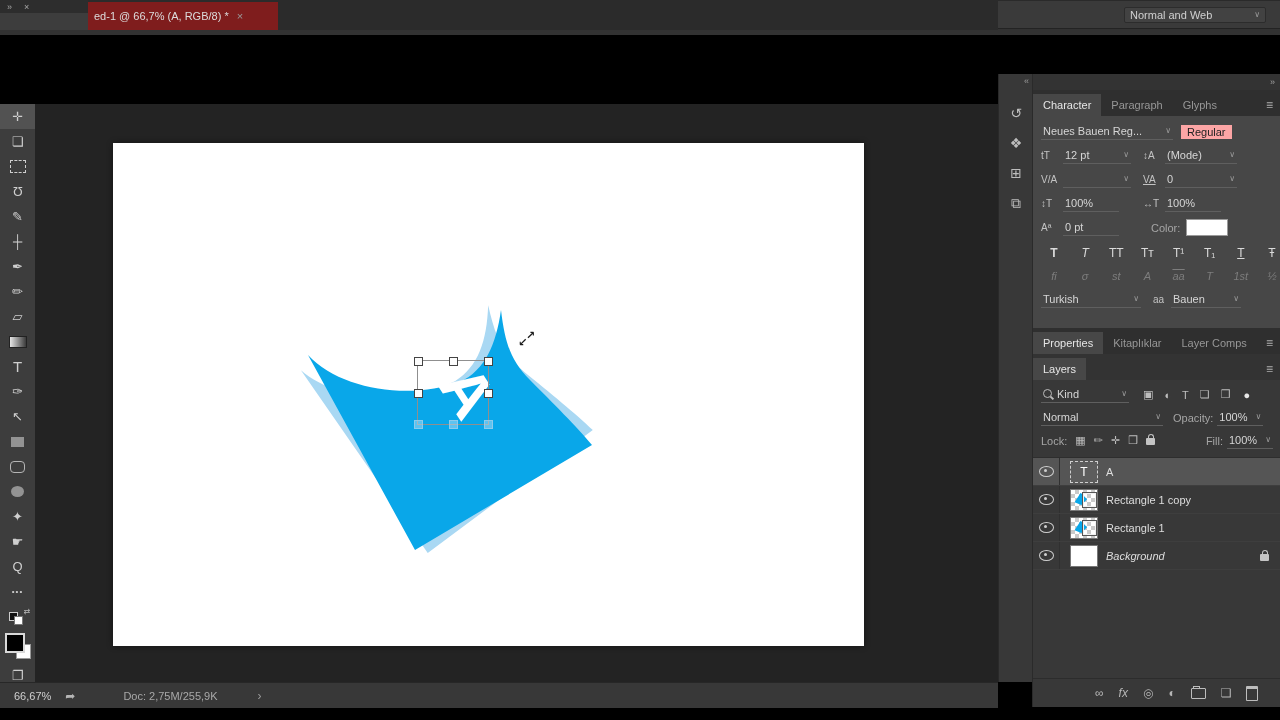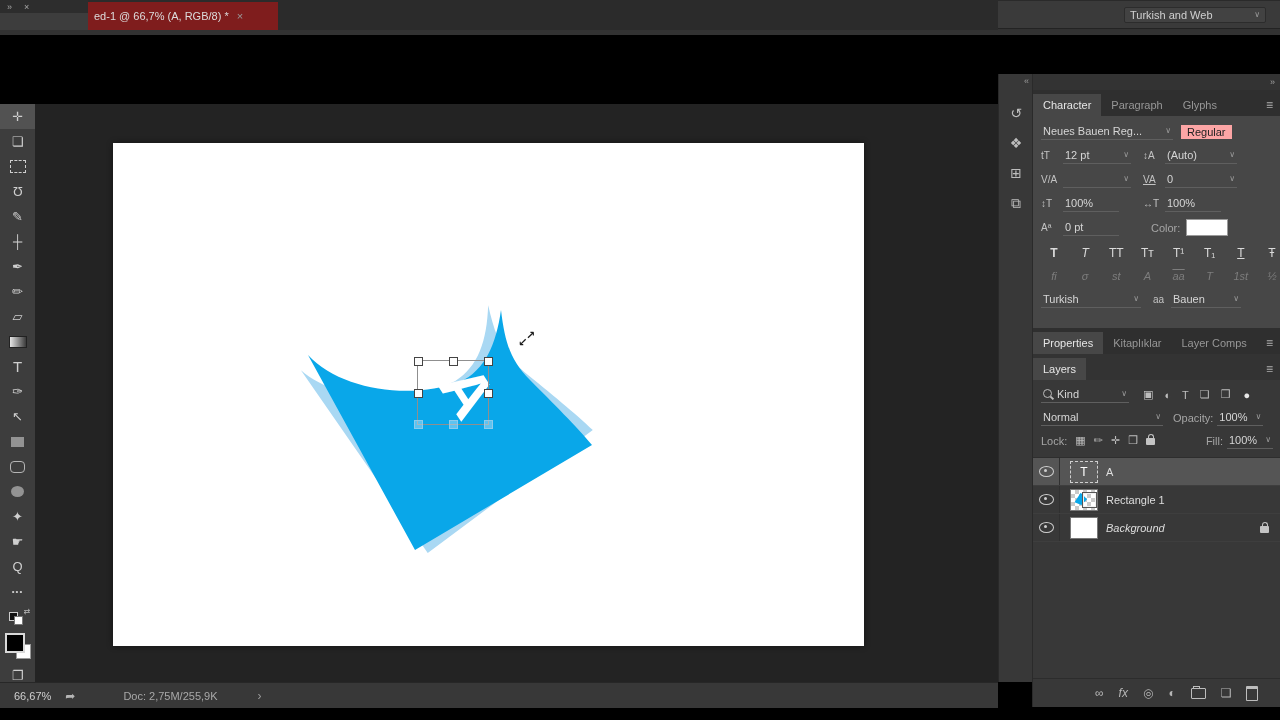--- a/index.html
+++ b/index.html
@@ -189,21 +189,21 @@
     <span class="oicon">╬</span>
     <span class="oicon">╡</span>
     <span class="oicon" style="margin-left:20px;">▥</span>
     <span class="dim" style="margin-left:26px;">3D Mode:</span>
     <span class="oicon dim" style="margin-left:12px;">◠</span>
     <span class="oicon dim">◎</span>
     <span class="oicon dim">✛</span>
     <span class="oicon dim">↔</span>
     <span class="oicon dim">✇</span>
     <span class="select" style="width:130px;margin-left:auto;margin-right:14px;">
-      <span>Turkish and Web</span>
+      <span>Normal and Web</span>
       <span class="chev">∨</span>
     </span>
   </div>
 
   <div class="abs tabrow">
     <div class="minipanel">
       <div class="mhead">
         <span style="margin-left:7px;">»</span>
         <span style="margin-left:12px;">×</span>
       </div>
@@ -359,21 +359,21 @@
         <span class="stylefld">Regular</span>
       </div>
       <div class="crow">
         <span class="cicn">tT</span>
         <span class="fld" style="width:64px;">
           <span>12 pt</span>
           <span class="chev">∨</span>
         </span>
         <span class="cicn" style="margin-left:12px;">↕A</span>
         <span class="fld" style="width:68px;">
-          <span>(Auto)</span>
+          <span>(Mode)</span>
           <span class="chev">∨</span>
         </span>
       </div>
       <div class="crow">
         <span class="cicn">V/A</span>
         <span class="fld" style="width:64px;">
           <span></span>
           <span class="chev">∨</span>
         </span>
         <span class="cicn un" style="margin-left:12px;">VA</span>
@@ -495,20 +495,30 @@
           <span class="lname">A</span>
         </div>
         <div class="layerrow">
           <span class="eyecell">
               <span class="eye"></span>
             </span>
           <span class="thumb checker">
               <span class="blueshape"></span>
               <span class="vbadge"></span>
             </span>
+          <span class="lname">Rectangle 1 copy</span>
+        </div>
+        <div class="layerrow">
+          <span class="eyecell">
+              <span class="eye"></span>
+            </span>
+          <span class="thumb checker">
+              <span class="blueshape"></span>
+              <span class="vbadge"></span>
+            </span>
           <span class="lname">Rectangle 1</span>
         </div>
         <div class="layerrow">
           <span class="eyecell">
               <span class="eye"></span>
             </span>
           <span class="thumb white"></span>
           <span class="lname" style="font-style:italic;">Background</span>
           <span class="icon-lock" style="margin-left:auto;margin-right:12px;"></span>
         </div>

